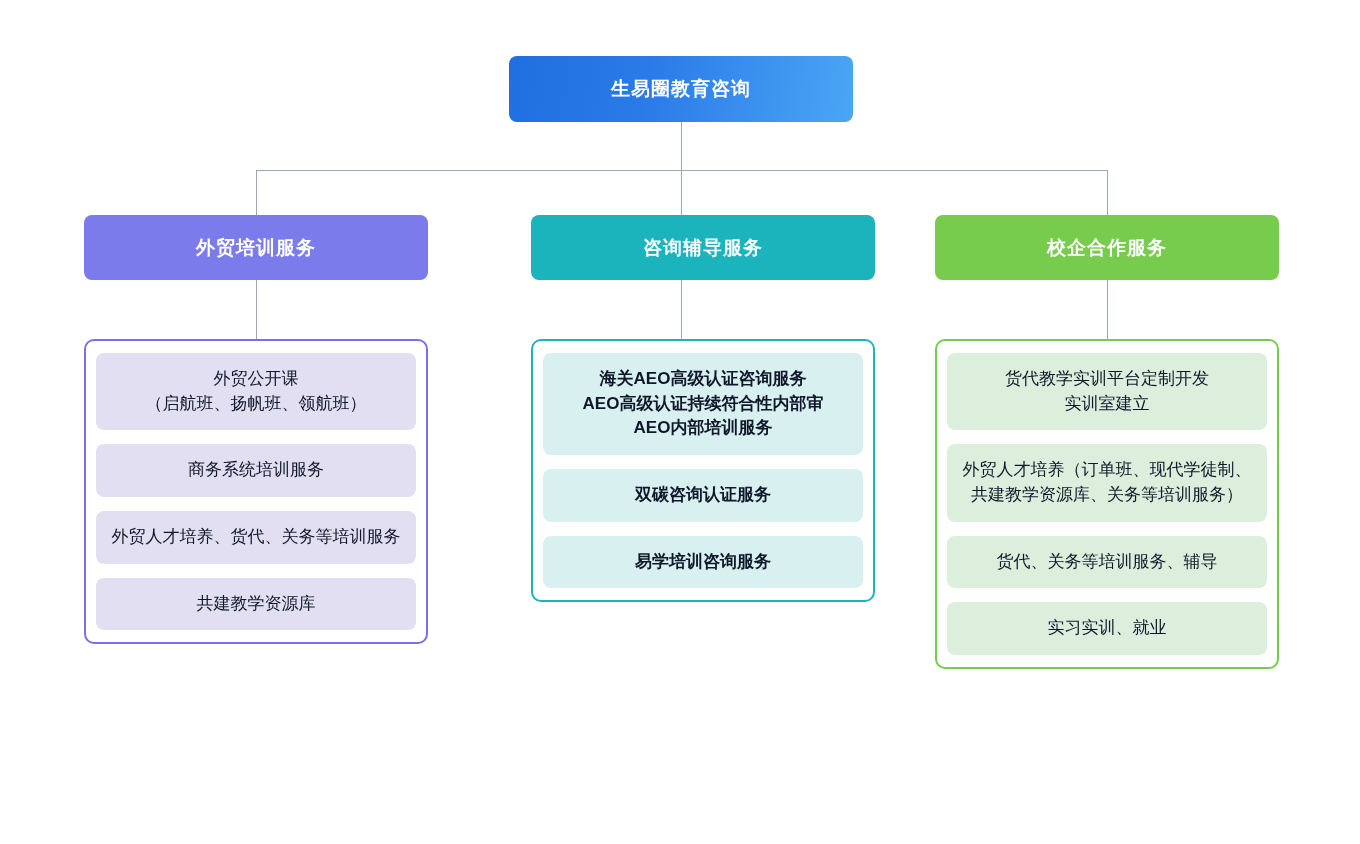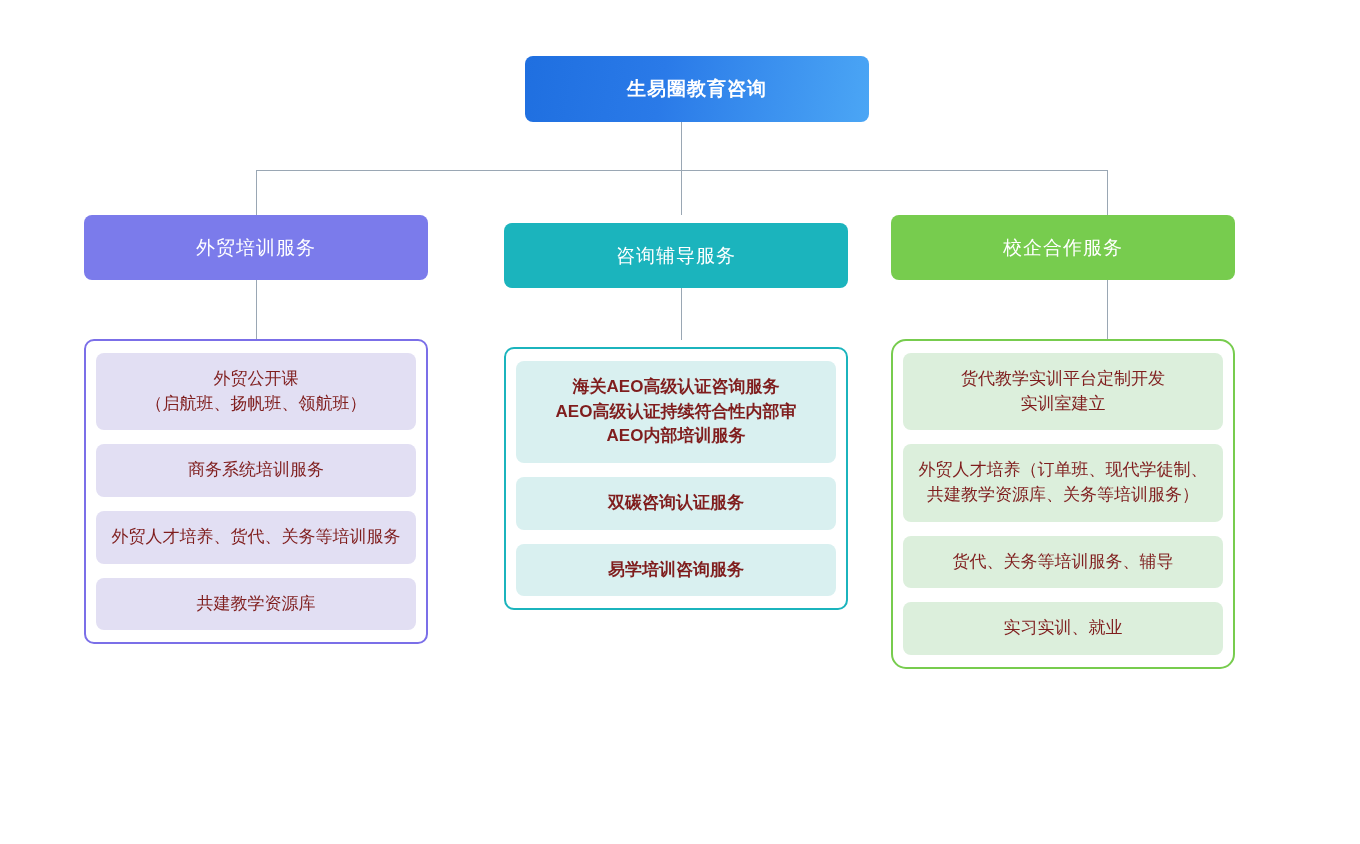--- a/index.html
+++ b/index.html
@@ -15,21 +15,21 @@
   }
   #org-chart {
     position: relative;
     width: 1360px;
     height: 844px;
   }
 
   
   .root-node {
     position: absolute;
-    left: 525px;
+    left: 509px;
     top: 56px;
     width: 344px;
     height: 66px;
     border-radius: 8px;
     background: linear-gradient(100deg, #1f6fe0 0%, #2a7ae8 40%, #4ba6f5 100%);
     color: #ffffff;
     font-size: 19px;
     font-weight: bold;
     letter-spacing: 1px;
     display: flex;
@@ -46,33 +46,33 @@
   .conn-v { width: 1px; }
   .conn-h { height: 1px; }
 
   
   .branch {
     position: absolute;
     top: 215px;
     width: 344px;
   }
   .branch-1 { left: 84px; }
-  .branch-2 { left: 504px; margin-top: 8px; }
-  .branch-3 { left: 891px; }
+  .branch-2 { left: 531px; }
+  .branch-3 { left: 935px; }
 
   .branch-header {
     width: 100%;
     height: 65px;
     border-radius: 8px;
     display: flex;
     align-items: center;
     justify-content: center;
     color: #ffffff;
     font-size: 19px;
-    font-weight: normal;
+    font-weight: bold;
     letter-spacing: 1px;
     box-sizing: border-box;
   }
   .branch-1 .branch-header { background: #7b7beb; }
   .branch-2 .branch-header { background: #1bb4bd; }
   .branch-3 .branch-header { background: #77cc4e; }
 
   .branch-body {
     position: absolute;
     top: 124px;
@@ -80,26 +80,26 @@
     box-sizing: border-box;
     border-radius: 10px;
     border: 2px solid transparent;
     padding: 12px 10px;
     display: flex;
     flex-direction: column;
     gap: 14px;
   }
   .branch-1 .branch-body { border-color: #7b6fe8; left: 0; }
   .branch-2 .branch-body { border-color: #1bb4bd; left: 0; }
-  .branch-3 .branch-body { border-color: #77cc4e; left: 0; border-radius: 15px; }
+  .branch-3 .branch-body { border-color: #77cc4e; left: 0; }
 
   .leaf {
     border-radius: 8px;
     font-size: 17px;
-    color: #7f1d1d;
+    color: #0f172a;
     line-height: 1.45;
     text-align: center;
     padding: 14px 12px;
     box-sizing: border-box;
     display: flex;
     align-items: center;
     justify-content: center;
     white-space: pre-line;
   }
   .branch-1 .leaf { background: #e2dff3; }

